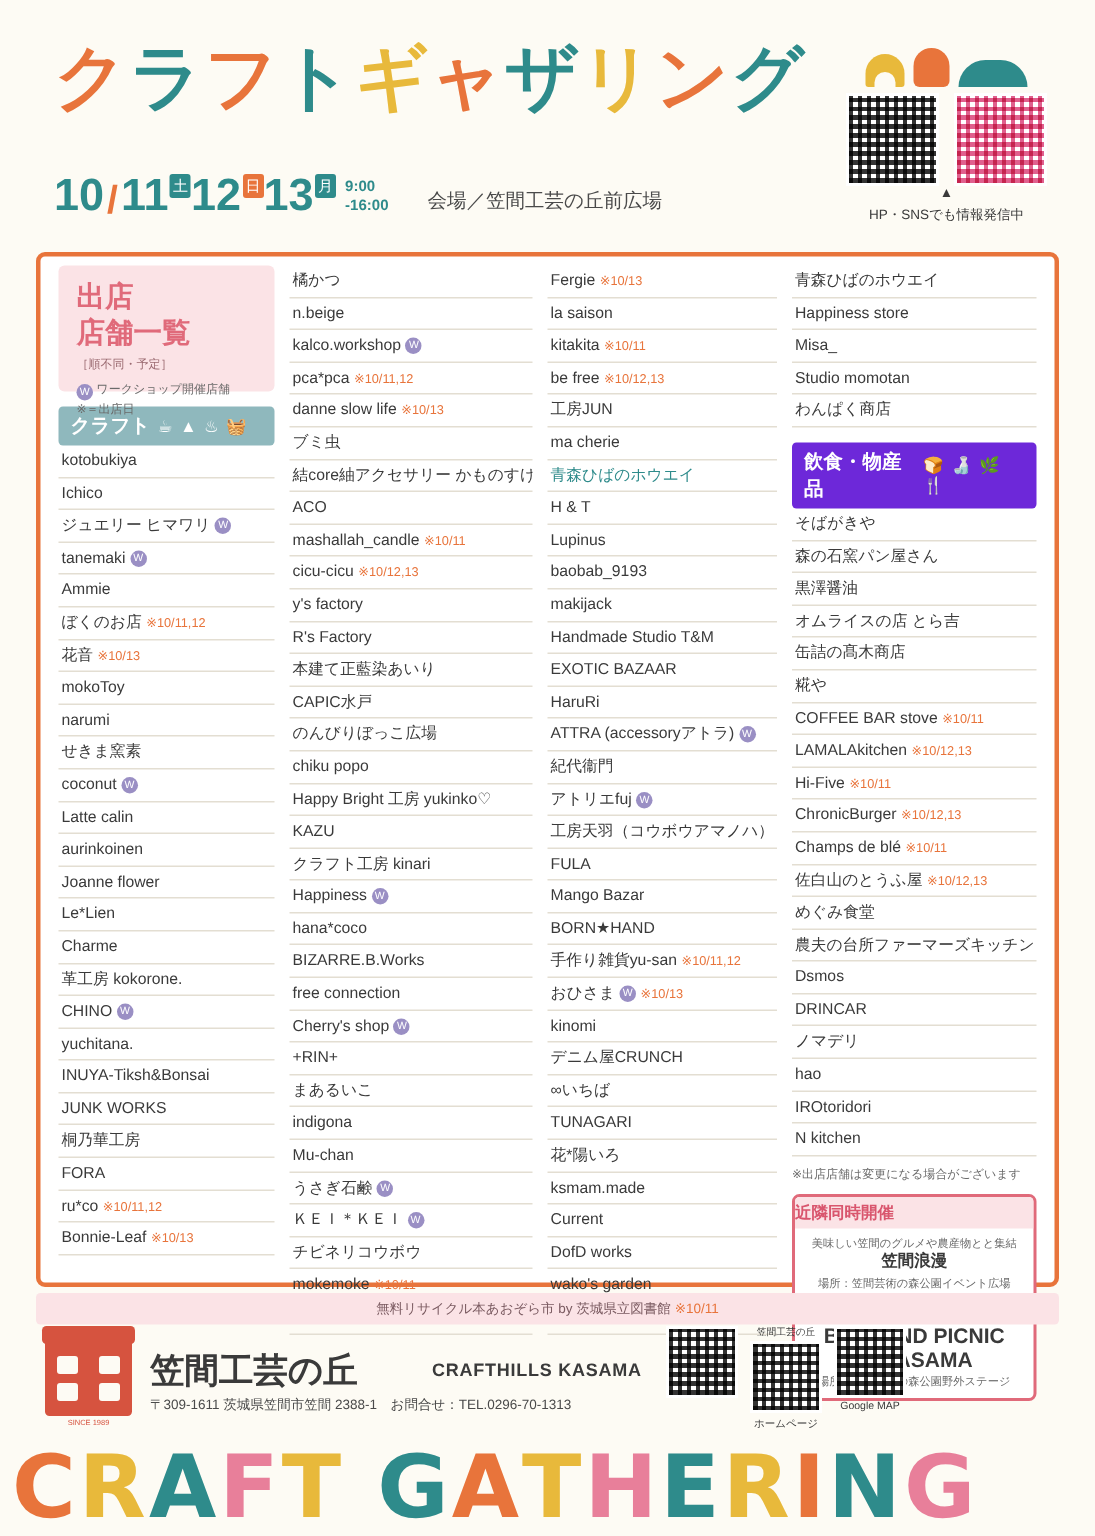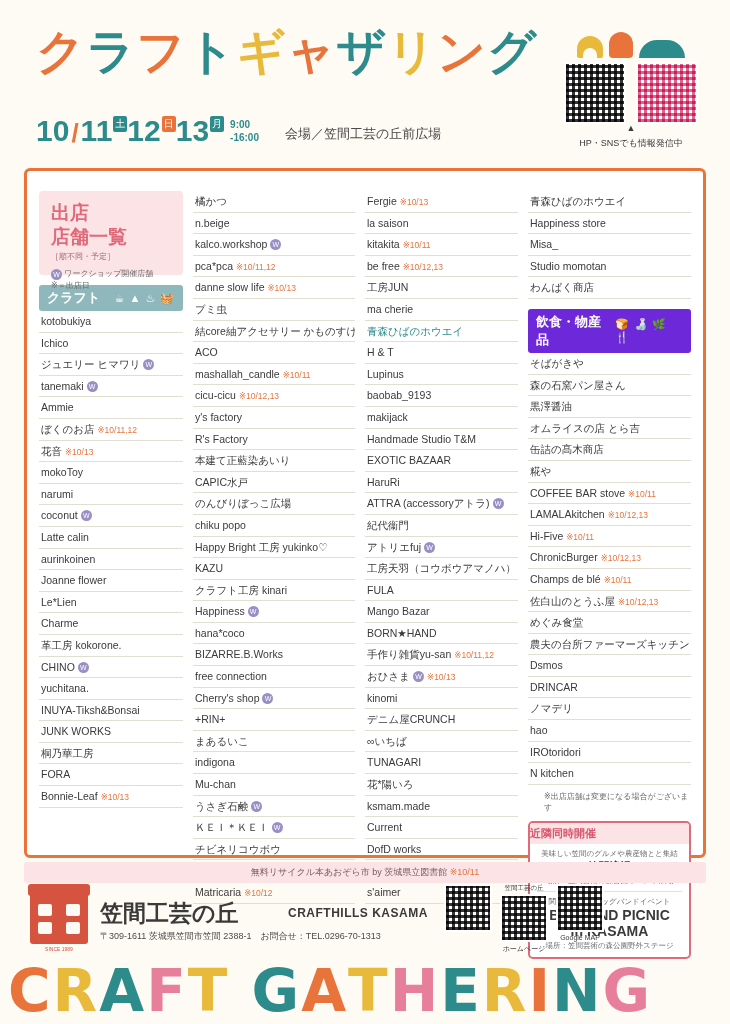--- a/index.html
+++ b/index.html
@@ -47,54 +47,54 @@
   .qr.pink{background:
      repeating-linear-gradient(90deg,#e0608e 0 3px,#fff 3px 6px),
      repeating-linear-gradient(0deg,#e0608e 0 3px,transparent 3px 6px);}
   .qr-cap{font-size:9px;margin-top:4px;color:#3a3a3a;}
   .qr-arrow{font-size:9px;color:#3a3a3a;line-height:1;}
 
   
   .panel{
     position:absolute;left:24px;top:168px;width:682px;height:690px;
     background:#fff;border:3px solid #e8743b;border-radius:6px;
-    box-sizing:border-box;padding:20px 12px 6px 12px;
+    box-sizing:border-box;padding:6px 12px 6px 12px;
   }
   .cols{display:flex;gap:10px;}
   .col{width:162px;}
   .col.wide{width:163px;}
 
   
   .shutten-box{
     background:#fbe3e6;border-radius:4px;padding:10px 10px 8px 12px;height:84px;box-sizing:border-box;
   }
   .shutten-t1{font-size:19px;font-weight:bold;color:#e06a7a;line-height:1.25;}
   .shutten-note{font-size:8px;color:#9b6b72;margin-top:2px;}
   .shutten-leg{font-size:8px;color:#6a6a6a;margin-top:6px;line-height:1.5;}
   .wmark{display:inline-block;width:11px;height:11px;border-radius:50%;background:#9a8fc4;color:#fff;font-size:7px;line-height:11px;text-align:center;vertical-align:-1px;}
 
   .cat-bar{
     background:#8fb8bd;color:#fff;font-size:13px;font-weight:bold;
-    padding:4px 8px;border-radius:3px;margin:10px 0 0 0;display:flex;align-items:center;gap:5px;justify-content:space-between;
+    padding:4px 8px;border-radius:3px;margin:10px 0 0 0;display:flex;align-items:center;gap:5px;
   }
   .cat-bar.orange{background:#6d28d9;}
   .cat-icons{font-size:11px;letter-spacing:1px;}
 
   ul.list{list-style:none;margin:0;padding:0;}
   ul.list li{
     font-size:10.5px;border-bottom:1px solid #e3ded2;padding:4px 2px 4px 2px;
     line-height:1.2;color:#3a3a3a;white-space:nowrap;overflow:hidden;
   }
   ul.list li .date{font-size:8.5px;color:#e8743b;margin-left:3px;}
   ul.list li .w{display:inline-block;width:11px;height:11px;border-radius:50%;background:#9a8fc4;color:#fff;font-size:7px;line-height:11px;text-align:center;vertical-align:1px;margin-left:3px;}
   ul.list li.teal{color:#2e8b8b;}
 
   .topspace{margin-top:7px;}
 
-  .note-small{font-size:8px;color:#6a6a6a;margin-top:6px;margin-left:16px;}
+  .note-small{font-size:8px;color:#6a6a6a;margin-top:6px;}
 
   
   .near-box{margin-top:8px;border:2px solid #e06a7a;border-radius:5px;overflow:hidden;background:#fff;}
   .near-head{background:#fbe3e6;color:#d9566e;font-size:11px;font-weight:bold;text-align:left;padding:3px 0;}
   .near-body{padding:5px 7px 6px 7px;}
   .near-sub{font-size:7.5px;color:#6a6a6a;text-align:center;line-height:1.4;}
   .near-title{font-size:11px;font-weight:bold;color:#3a3a3a;text-align:center;line-height:1.3;}
   .near-place{font-size:7.5px;color:#6a6a6a;text-align:center;margin-top:2px;}
   .near-big{font-size:14px;font-weight:bold;color:#3a3a3a;text-align:center;line-height:1.15;}
   .near-div{height:1px;background:#eadfd2;margin:5px 0;}
@@ -194,33 +194,35 @@
         <ul class="list" id="list-col1">
             <li><span>kotobukiya</span></li>
             <li><span>Ichico</span></li>
             <li><span>ジュエリー ヒマワリ</span><span class="w">W</span></li>
             <li><span>tanemaki</span><span class="w">W</span></li>
             <li><span>Ammie</span></li>
             <li><span>ぼくのお店</span><span class="date">※10/11,12</span></li>
             <li><span>花音</span><span class="date">※10/13</span></li>
             <li><span>mokoToy</span></li>
             <li><span>narumi</span></li>
+            <li><span>せきま窯素</span></li>
             <li><span>coconut</span><span class="w">W</span></li>
             <li><span>Latte calin</span></li>
             <li><span>aurinkoinen</span></li>
             <li><span>Joanne flower</span></li>
             <li><span>Le*Lien</span></li>
             <li><span>Charme</span></li>
             <li><span>革工房 kokorone.</span></li>
             <li><span>CHINO</span><span class="w">W</span></li>
             <li><span>yuchitana.</span></li>
             <li><span>INUYA-Tiksh&amp;Bonsai</span></li>
             <li><span>JUNK WORKS</span></li>
             <li><span>桐乃華工房</span></li>
             <li><span>FORA</span></li>
+            <li><span>ru*co</span><span class="date">※10/11,12</span></li>
             <li><span>Bonnie-Leaf</span><span class="date">※10/13</span></li>
           </ul>
       </div>
 
       <div class="col">
         <ul class="list topspace" id="list-col2">
             <li><span>橘かつ</span></li>
             <li><span>n.beige</span></li>
             <li><span>kalco.workshop</span><span class="w">W</span></li>
             <li><span>pca*pca</span><span class="date">※10/11,12</span></li>

